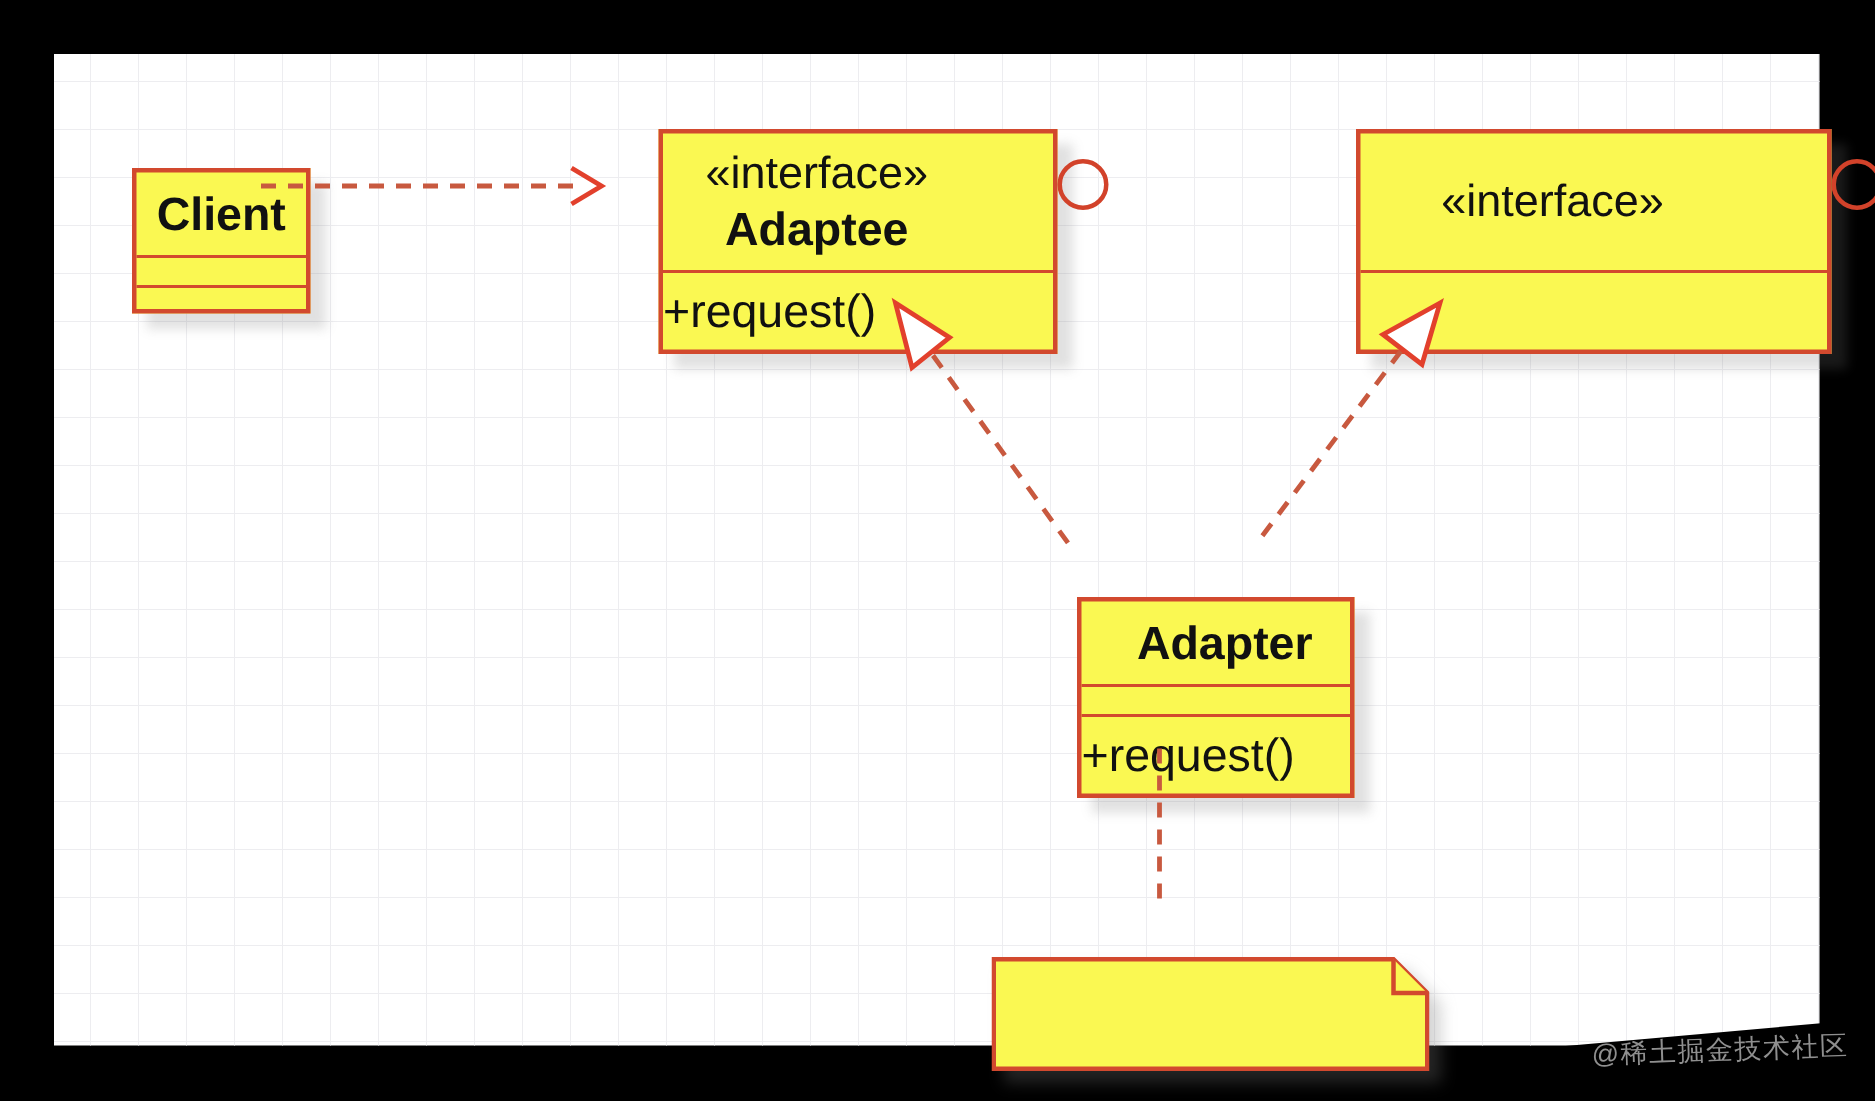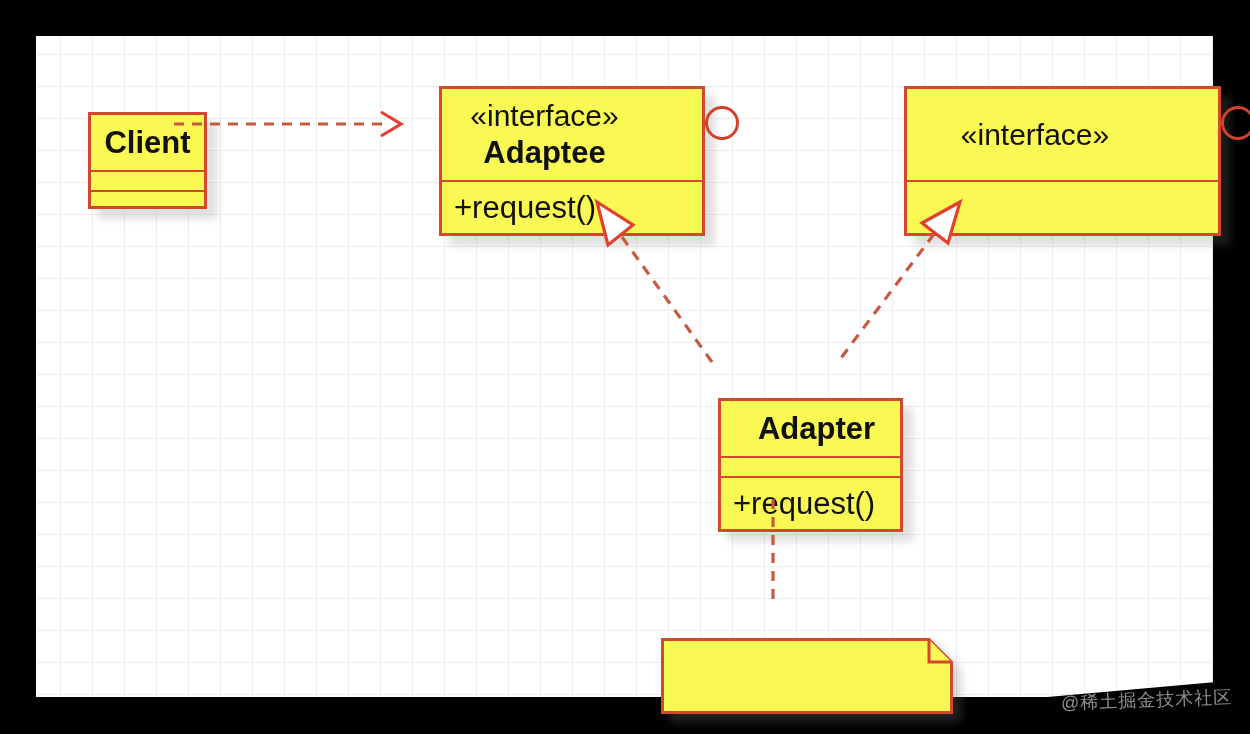--- a/index.html
+++ b/index.html
@@ -30,21 +30,21 @@
   }
   .uml-title{
     display:flex;flex-direction:column;align-items:center;justify-content:center;
     position:relative;flex:0 0 auto;
   }
   .uml-stereotype{font-size:30px;line-height:36px;font-weight:400;}
   .uml-name{font-size:31px;line-height:37px;font-weight:700;}
   .uml-divider{flex:0 0 auto;height:0;border-top:2px solid #d2492e;}
   .uml-compartment{
     flex:1 1 auto;display:flex;align-items:center;
-    font-size:31px;font-weight:400;padding-left:12px;
+    font-size:31px;font-weight:400;
     white-space:nowrap;overflow:hidden;
   }
   .uml-compartment.empty{padding:0;}
   .lollipop{
     position:absolute;box-sizing:border-box;
     width:34px;height:34px;border-radius:50%;
     border:3px solid #d2422a;background:transparent;
   }
   
   #node-client{left:52px;top:76px;width:119px;height:97px;}

